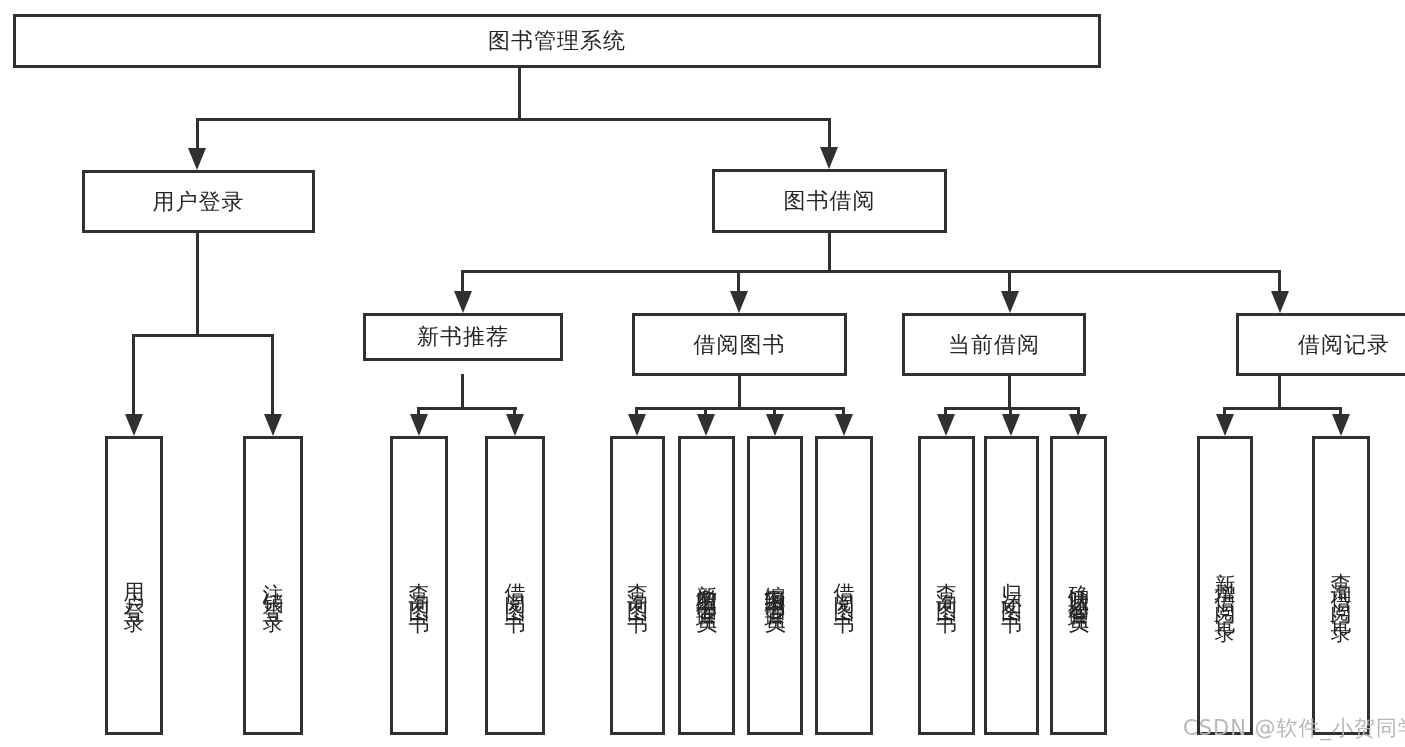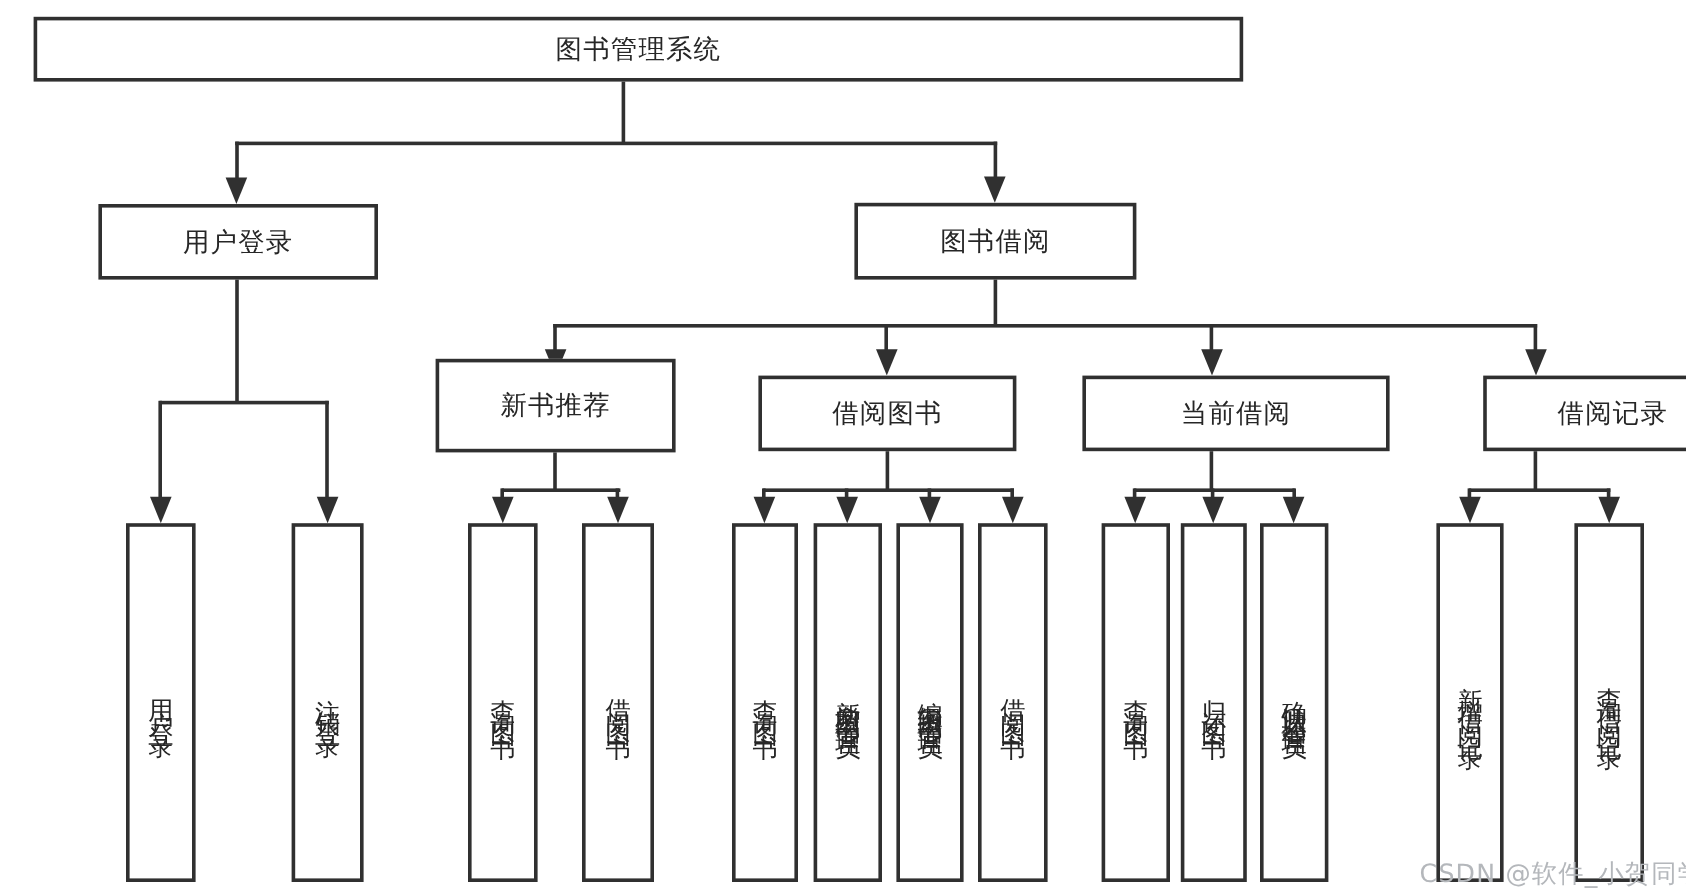--- a/index.html
+++ b/index.html
@@ -110,38 +110,38 @@
   <div class="vl" style="left:1077px;top:407px;height:10px"></div>
   <div class="ah" style="left:1069px;top:414px"></div>
 
   <div class="vl" style="left:1278px;top:374px;height:35px"></div>
   <div class="hl" style="left:1224px;top:407px;width:118px"></div>
   <div class="vl" style="left:1223px;top:407px;height:10px"></div>
   <div class="ah" style="left:1216px;top:414px"></div>
   <div class="vl" style="left:1339px;top:407px;height:10px"></div>
   <div class="ah" style="left:1332px;top:414px"></div>
 
-  <div class="box h" style="left:28px;top:14px;width:1008px;height:54px">
+  <div class="box h" style="left:13px;top:14px;width:1088px;height:54px">
     <span>图书管理系统</span>
   </div>
 
   <div class="box h" style="left:82px;top:170px;width:233px;height:63px">
     <span>用户登录</span>
   </div>
   <div class="box h" style="left:712px;top:169px;width:235px;height:64px">
     <span>图书借阅</span>
   </div>
 
-  <div class="box h" style="left:363px;top:299px;width:200px;height:78px">
+  <div class="box h" style="left:363px;top:313px;width:200px;height:48px">
     <span>新书推荐</span>
   </div>
   <div class="box h" style="left:632px;top:313px;width:215px;height:63px">
     <span>借阅图书</span>
   </div>
-  <div class="box h" style="left:902px;top:313px;width:256px;height:63px">
+  <div class="box h" style="left:902px;top:313px;width:184px;height:63px">
     <span>当前借阅</span>
   </div>
   <div class="box h" style="left:1236px;top:313px;width:216px;height:63px">
     <span>借阅记录</span>
   </div>
 
   <div class="box v" style="left:105px;top:436px;width:58px;height:299px">
     <span class="vt">用户登录</span>
   </div>
   <div class="box v" style="left:243px;top:436px;width:60px;height:299px">

